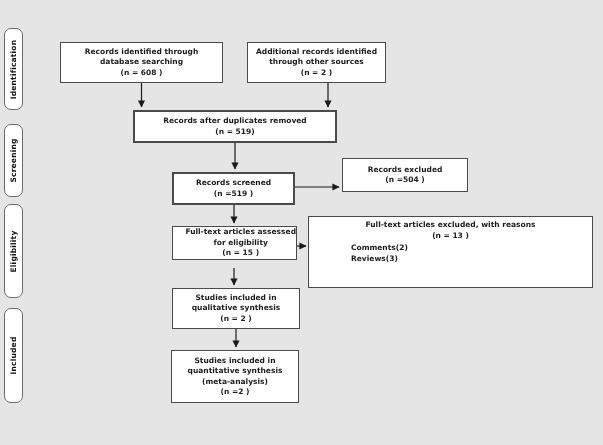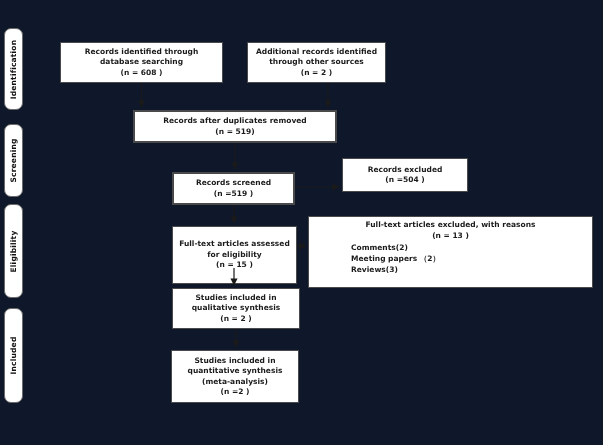--- a/index.html
+++ b/index.html
@@ -1,20 +1,20 @@
 <!DOCTYPE html>
 <html><head>
 <meta charset="utf-8">
 <style>
   html, body { margin: 0; padding: 0; background: #fff; }
   #canvas {
     position: relative;
     width: 603px;
     height: 445px;
-    background: #0f172a;
+    background: #e5e5e5;
     font-family: "DejaVu Sans", "Liberation Sans", sans-serif;
     color: #1a1a1a;
     overflow: hidden;
   }
   .stage {
     position: absolute;
     left: 4px;
     width: 19px;
     background: #fff;
     border: 1px solid #6b6b6b;
@@ -110,32 +110,31 @@
   <div class="box" id="box-screened" style="left:172px;top:172px;width:123px;height:33px;">
     <span class="box-text">Records screened
 (n =519   )</span>
   </div>
 
   <div class="box" style="left:342px;top:158px;width:126px;height:34px;">
     <span class="box-text">Records excluded
 (n =504   )</span>
   </div>
 
-  <div class="box" style="left:172px;top:226px;width:125px;height:58px;">
+  <div class="box" style="left:172px;top:226px;width:125px;height:34px;justify-content:flex-end;">
     <span class="box-text">Full-text articles assessed
 for eligibility
 (n = 15 )</span>
   </div>
 
   <div class="box" id="box-fulltext-excluded" style="left:308px;top:216px;width:285px;height:72px;">
     <div class="reasons-title">Full-text articles excluded, with reasons
 (n = 13 )</div>
     <ul class="reasons-list">
       <li>Comments(2)</li>
-      <li>Meeting papers （2）</li>
       <li>Reviews(3)</li>
     </ul>
   </div>
 
   <div class="box" style="left:172px;top:288px;width:128px;height:41px;">
     <span class="box-text">Studies included in
 qualitative synthesis
 (n =  2 )</span>
   </div>
 

